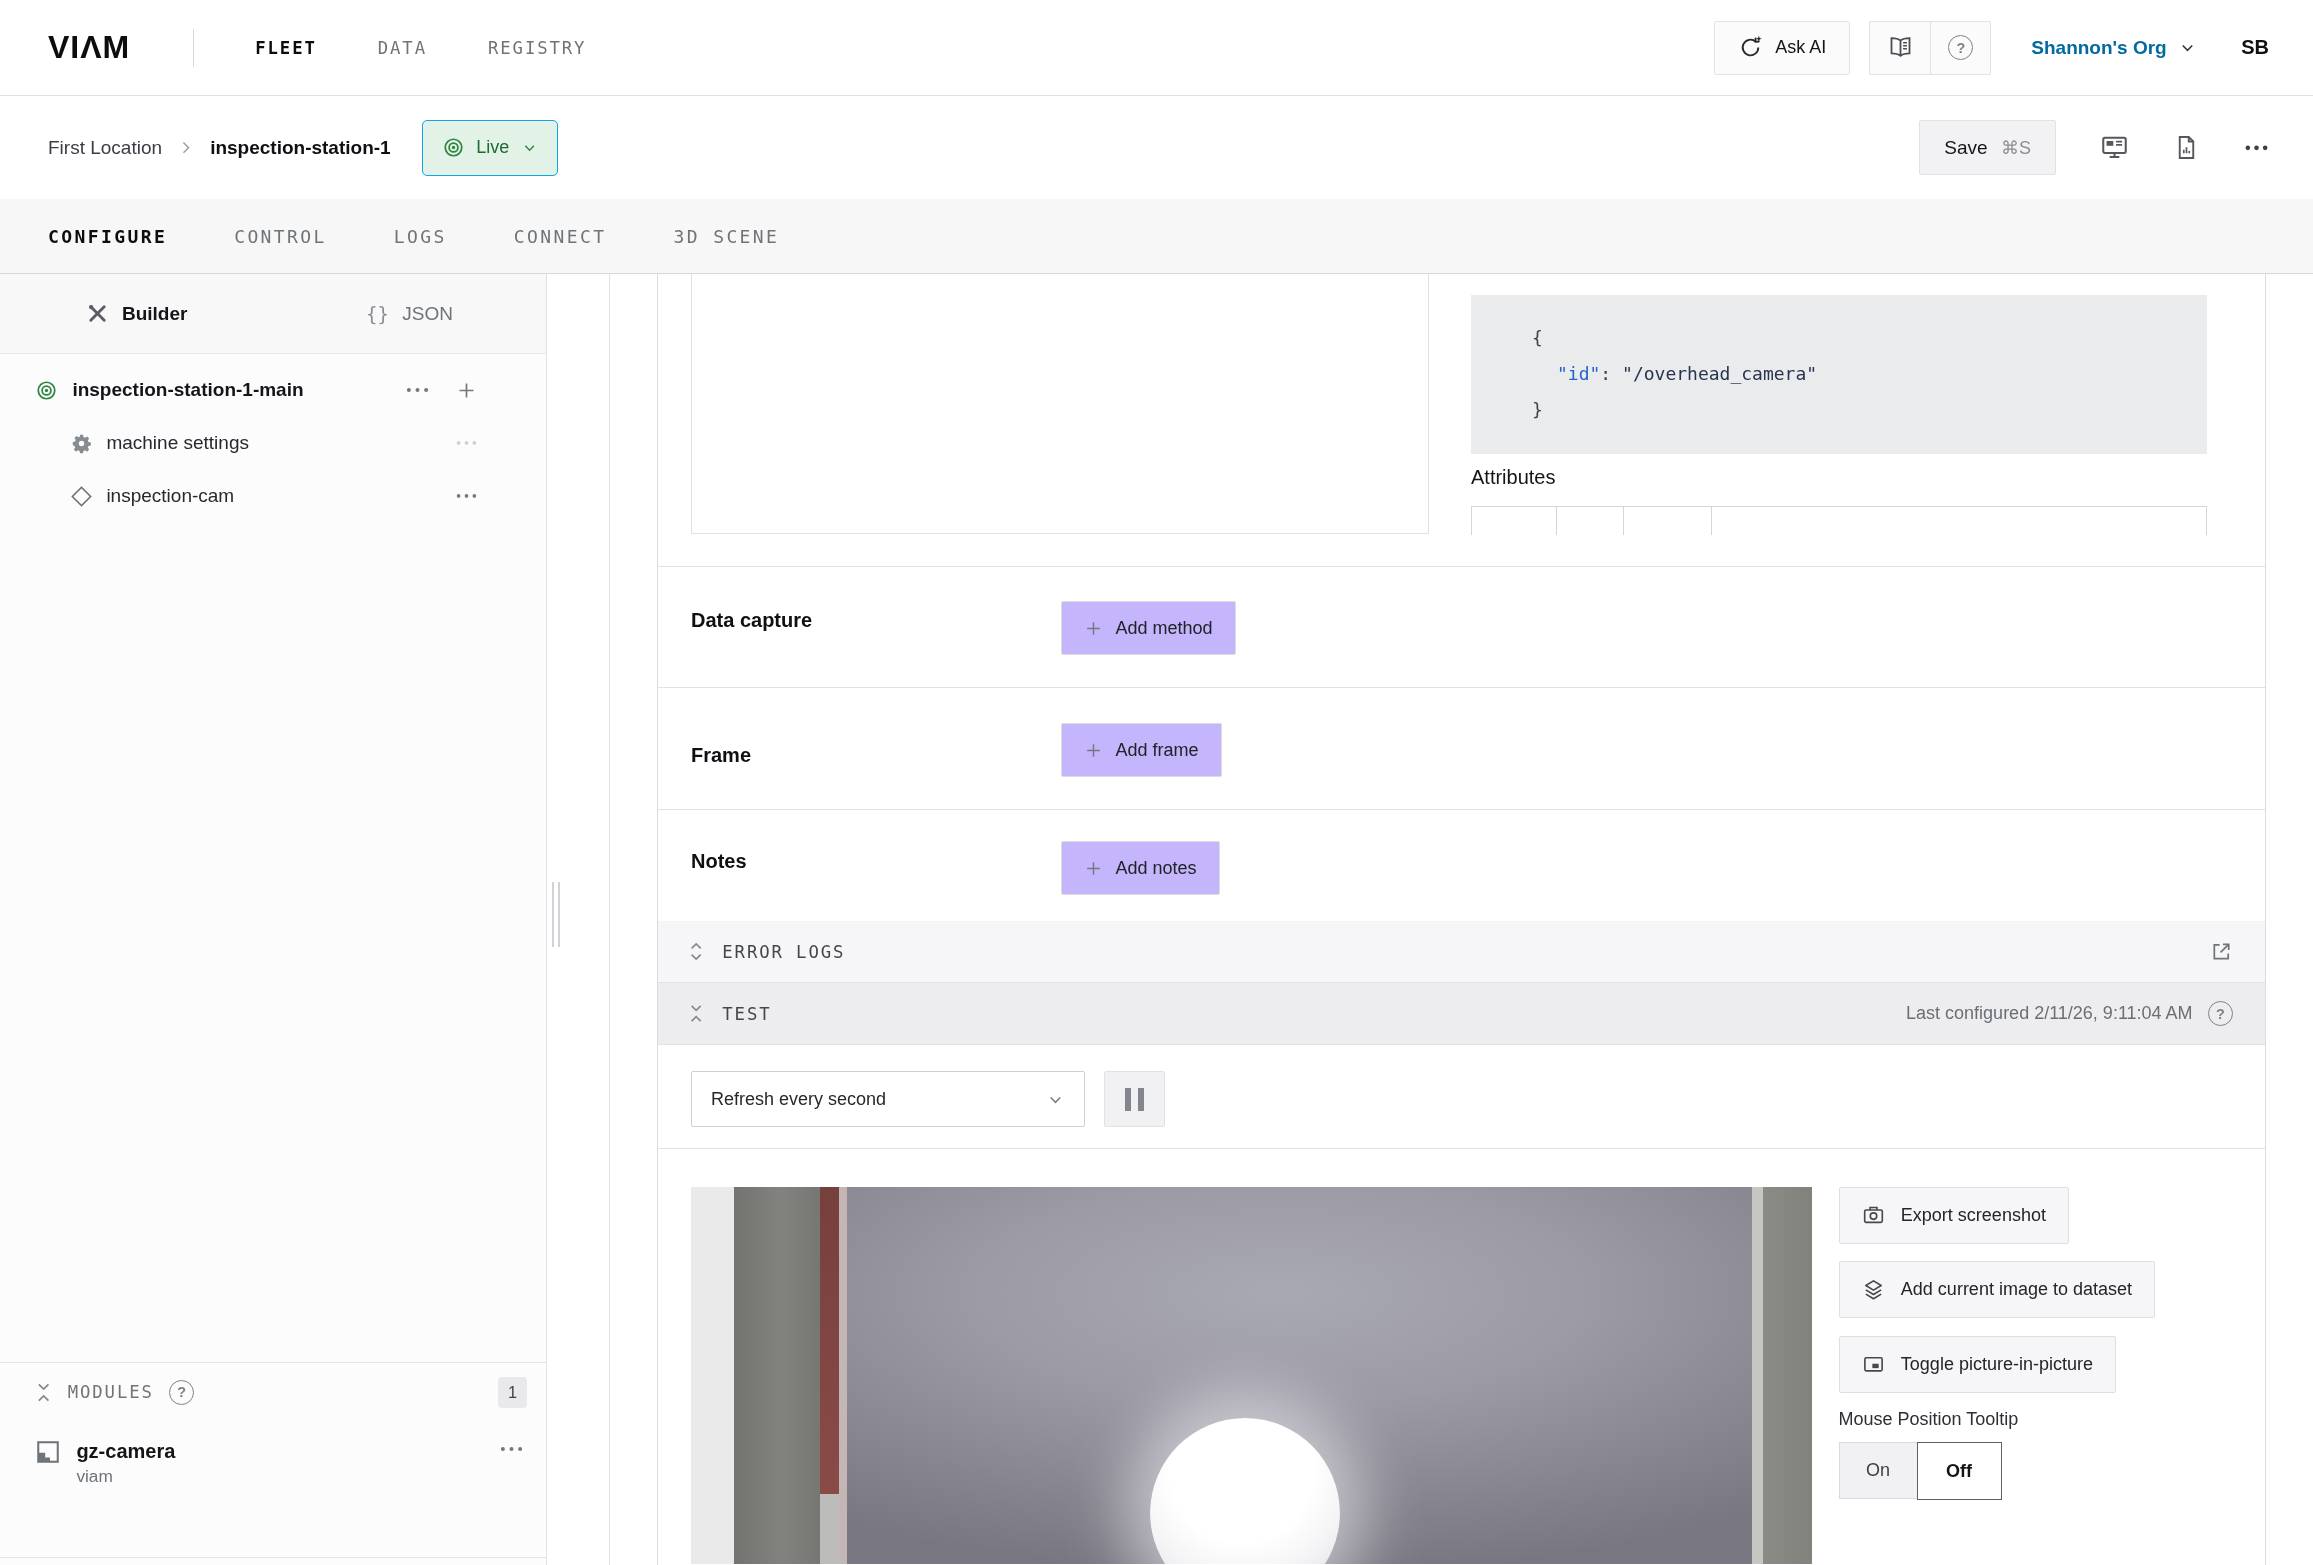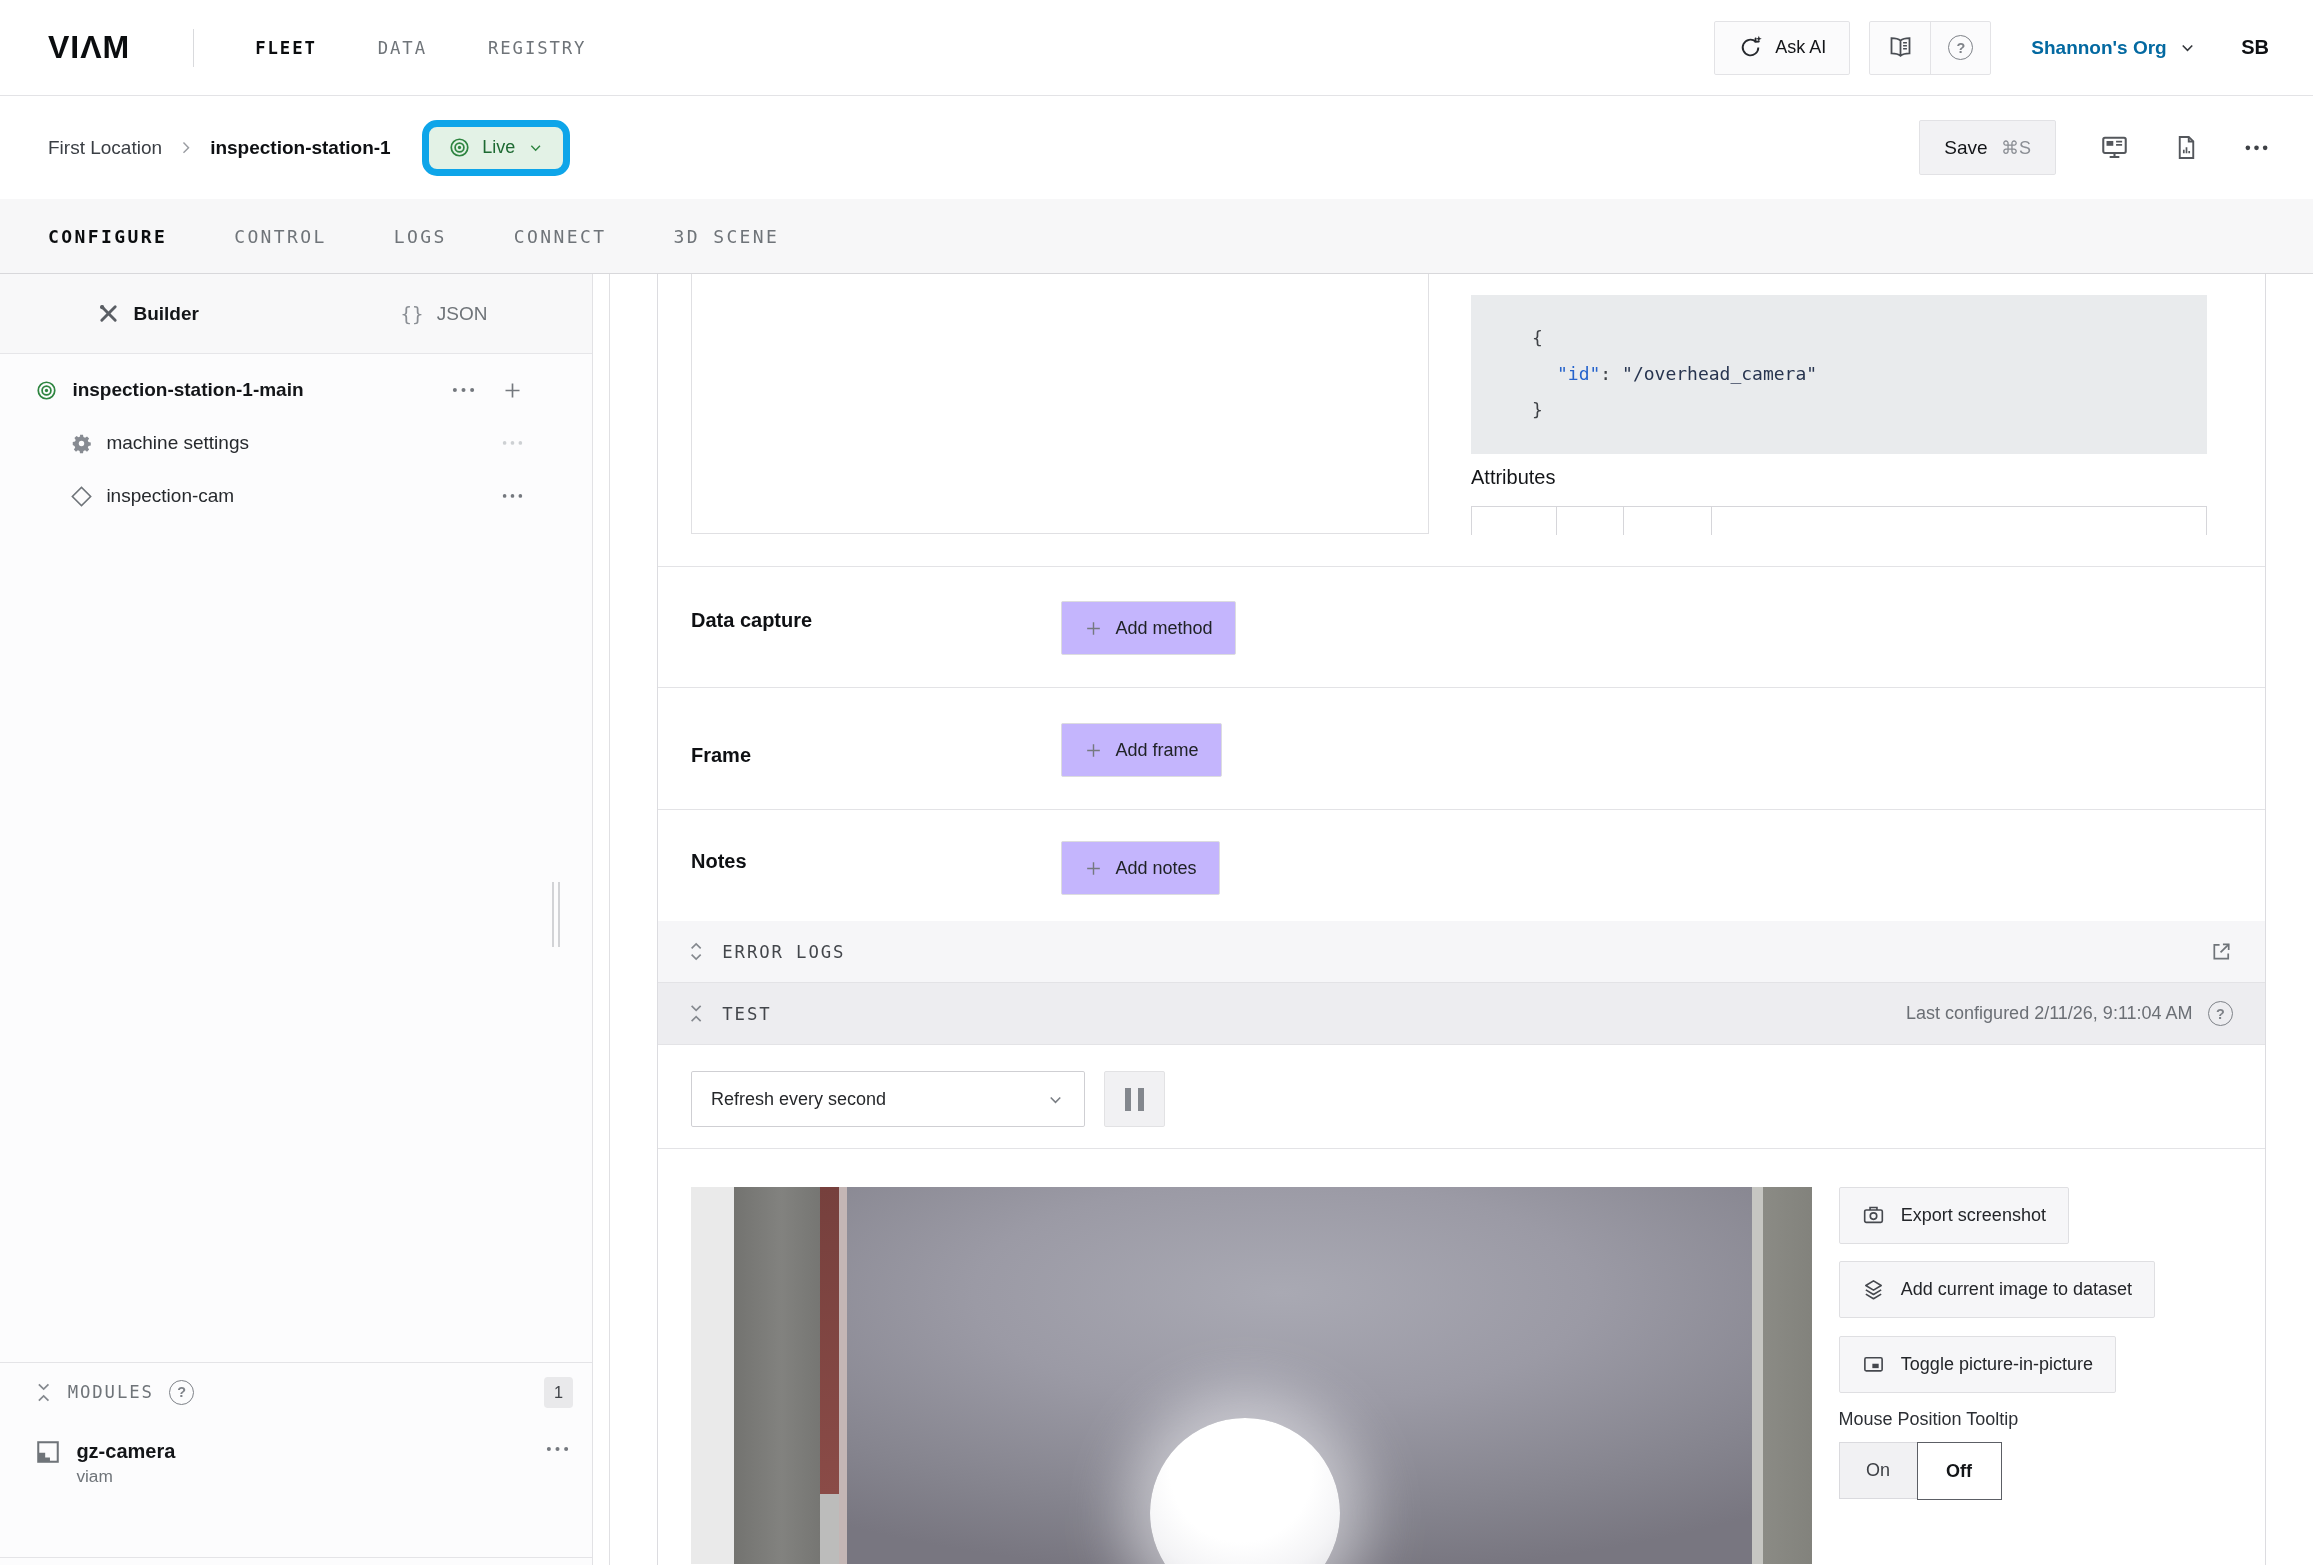--- a/index.html
+++ b/index.html
@@ -21,34 +21,34 @@
   .org-switcher { display:flex; align-items:center; gap:11.5px; margin-left:40px; cursor:pointer; }
   .org-name { font-size:19px; font-weight:700; color:#0369a1; }
   .avatar { margin-left:44px; font-size:20px; font-weight:700; color:#0e1013; cursor:pointer; }
   .qcircle { display:inline-flex; width:25px; height:25px; border:1.7px solid #7e8288; border-radius:50%; align-items:center; justify-content:center; font-size:14.4px; font-weight:700; color:#7e8288; }
 
   
   .machinebar { position:absolute; left:0; top:96px; width:2313px; height:103px; display:flex; align-items:center; padding:0 44px 0 48px; background:#fff; }
   .crumb { font-size:19px; color:#3a3e44; cursor:pointer; }
   .crumb-sep { margin:0 15.4px; display:inline-flex; }
   .crumb-current { font-size:19px; font-weight:700; color:#0e1013; }
-  .live-badge { margin-left:31px; height:56px; display:flex; align-items:center; gap:11.5px; padding:0 19px; background:#e3f2e6; border:7px solid #0ea5e9; border-radius:15px; cursor:pointer; }
+  .live-badge { margin-left:31px; height:56px; display:flex; align-items:center; gap:11.5px; padding:0 19px; background:#e3f2e6; border:1px solid #0ea5e9; border-radius:5px; cursor:pointer; }
   .live-badge .live-label { font-size:18px; color:#1d6a32; }
   .save-btn { height:55px; display:flex; align-items:center; gap:13.4px; padding:0 24px; background:#f2f2f4; border:1px solid #e2e2e5; border-radius:1.9px; cursor:pointer; }
   .save-label { font-size:19px; color:#131518; }
   .save-kbd { font-size:18px; color:#8b8e94; }
   .mb-icon { margin-left:44px; cursor:pointer; display:flex; }
 
   
   .tabbar { position:absolute; left:0; top:199px; width:2313px; height:75px; background:#f7f7f8; border-bottom:1px solid #d8d8db; display:flex; align-items:center; padding-left:48px; gap:67px; }
   .tab { font-family:"DejaVu Sans Mono",monospace; font-size:18px; letter-spacing:2.4px; color:#6f7479; cursor:pointer; }
   .tab.active { color:#0b0d0f; font-weight:700; }
 
   
-  .sidebar { position:absolute; left:0; top:274px; width:593px; height:1292px; background:#fcfcfd; border-right:1px solid #e2e2e5; }
+  .sidebar { position:absolute; left:0; top:274px; width:547px; height:1292px; background:#fcfcfd; border-right:1px solid #e2e2e5; }
   .mode-row { height:80px; display:flex; background:#f8f8f9; border-bottom:1px solid #e6e6e9; }
   .mode-half { flex:1; display:flex; align-items:center; justify-content:center; gap:13.4px; cursor:pointer; }
   .mode-label { font-size:19px; color:#6f7479; }
   .mode-half.active .mode-label { color:#131518; font-weight:700; }
   .json-braces { font-family:"DejaVu Sans Mono",monospace; font-size:19px; color:#8a8e94; }
   .tree { margin-top:9.6px; }
   .tree-row { height:53px; display:flex; align-items:center; padding-left:35px; padding-right:69px; cursor:pointer; }
   .tree-row.child { padding-left:71px;justify-content:flex-end; }
   .tree-label { margin-left:14.4px; font-size:19px; color:#26292d; }
   .tree-label.root { font-weight:700; color:#131518; }

